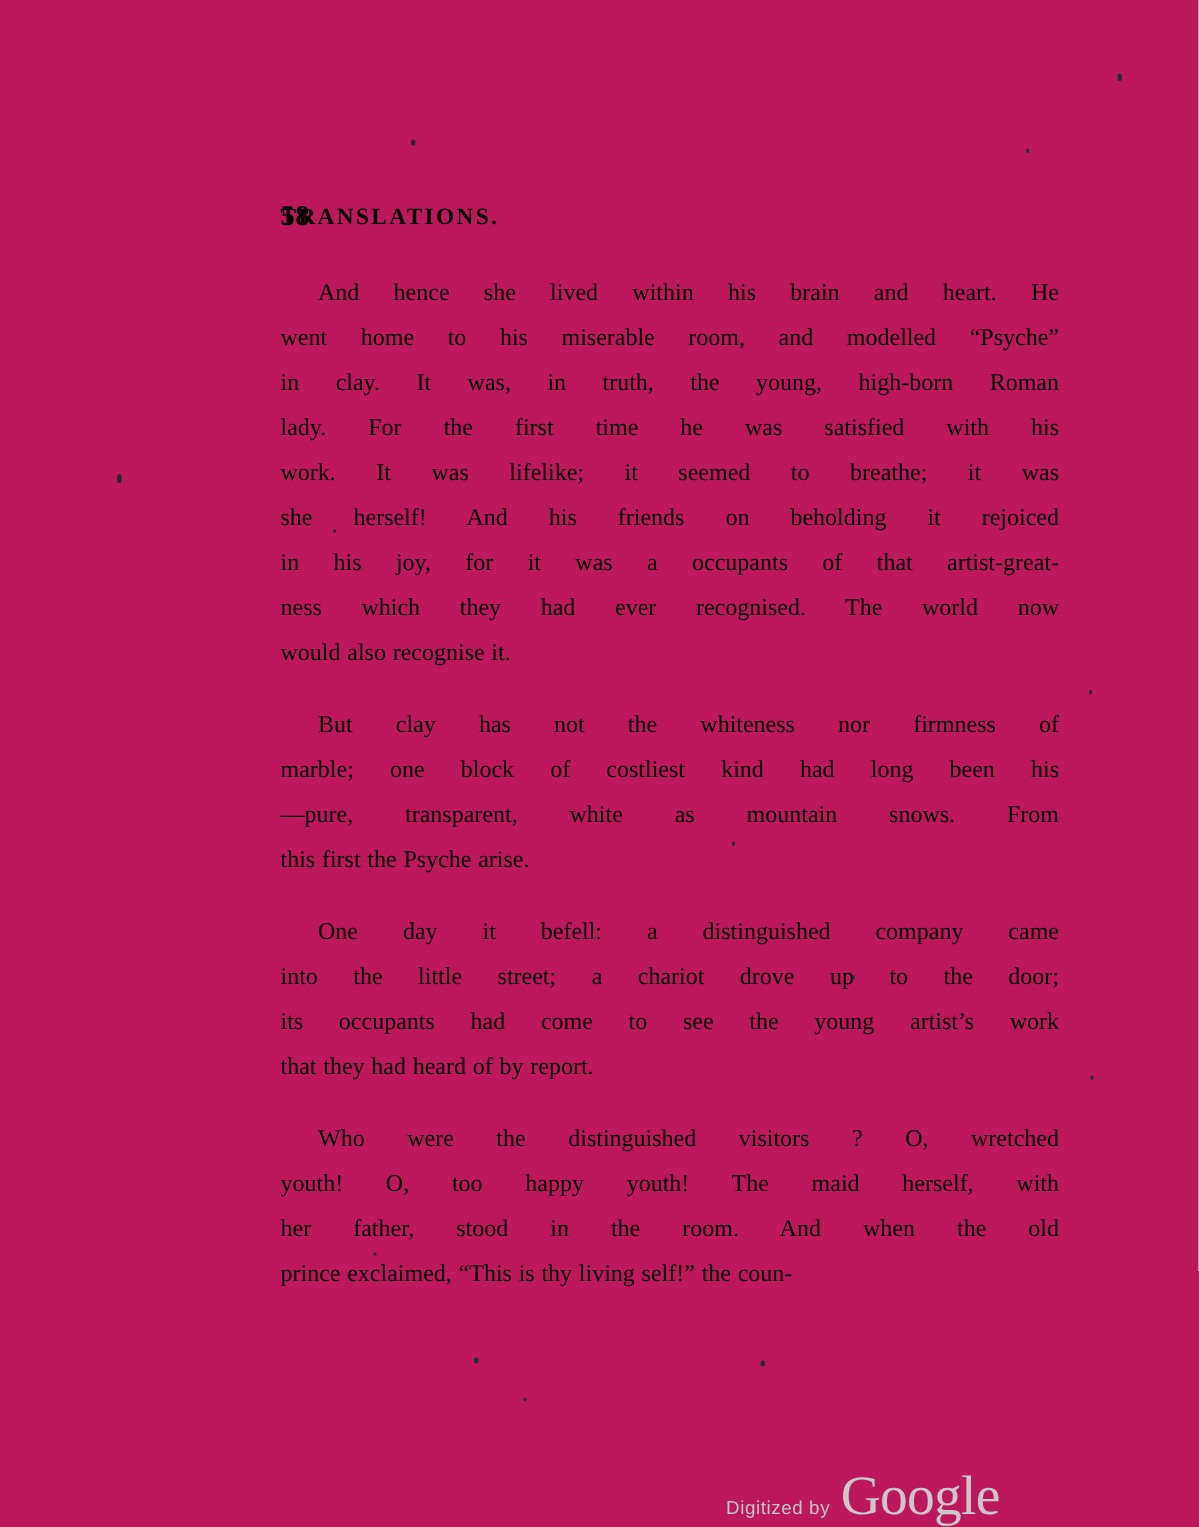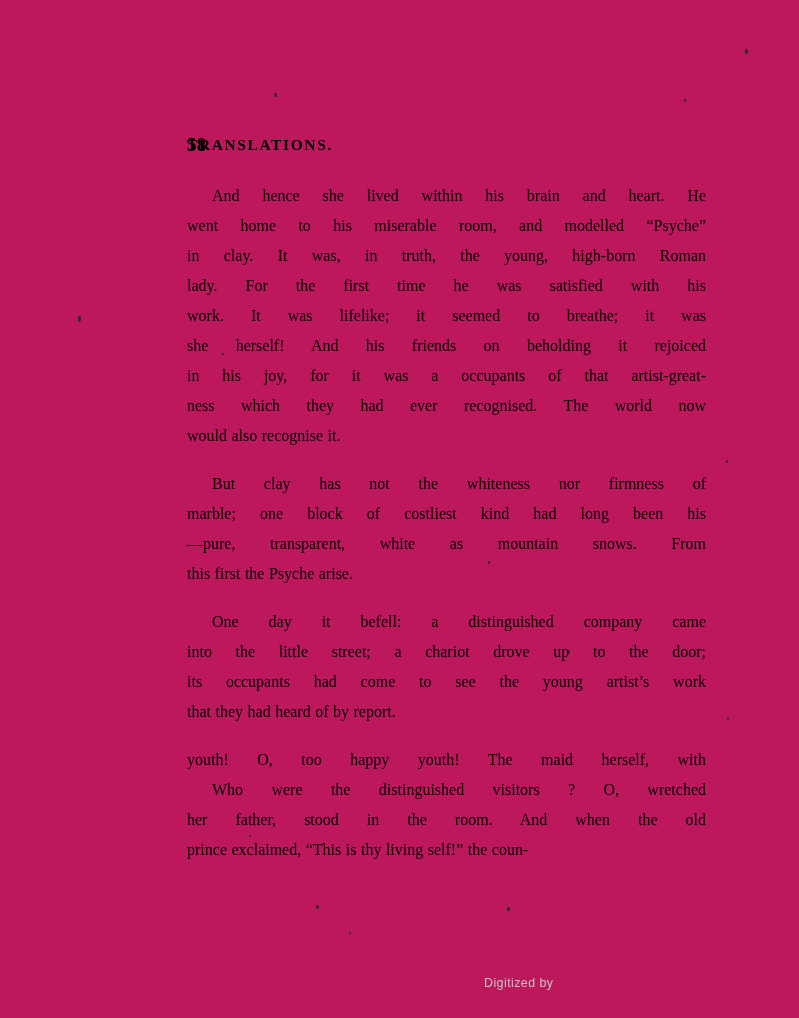--- a/index.html
+++ b/index.html
@@ -150,29 +150,30 @@
         <span class="line j">—pure, transparent, white as mountain snows.   From</span>
         <span class="line last">this first the Psyche arise.</span>
       </p>
       <p class="para">
         <span class="line indent j">One day it befell: a distinguished company came</span>
         <span class="line j">into the little street; a chariot drove up to the door;</span>
         <span class="line j">its occupants had come to see the young artist’s work</span>
         <span class="line last">that they had heard of by report.</span>
       </p>
       <p class="para">
+        <span class="line indent j">Who were the distinguished visitors ?   O, wretched</span>
         <span class="line j">youth!   O, too happy youth!   The maid herself, with</span>
-        <span class="line indent j">Who were the distinguished visitors ?   O, wretched</span>
         <span class="line j">her father, stood in the room.   And when the old</span>
         <span class="line last">prince exclaimed, “This is thy living self!” the coun-</span>
       </p>
     </div>
 
   <div id="watermark">
     <span class="by">Digitized by</span>
+    <span class="brand">Google</span>
   </div>
 
   <div class="speck" style="left:745px;top:49px;width:3px;height:5px;"></div>
   <div class="speck" style="left:274px;top:93px;width:3px;height:4px;"></div>
   <div class="speck" style="left:684px;top:99px;width:2px;height:3px;"></div>
   <div class="speck" style="left:78px;top:316px;width:3px;height:6px;"></div>
   <div class="speck" style="left:222px;top:353px;width:2px;height:2px;"></div>
   <div class="speck" style="left:726px;top:460px;width:2px;height:3px;"></div>
   <div class="speck" style="left:488px;top:561px;width:2px;height:3px;"></div>
   <div class="speck" style="left:281px;top:623px;width:2px;height:3px;"></div>

